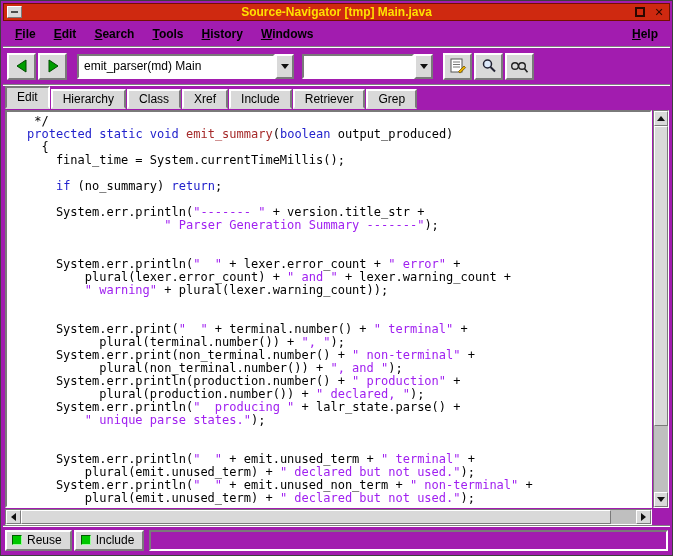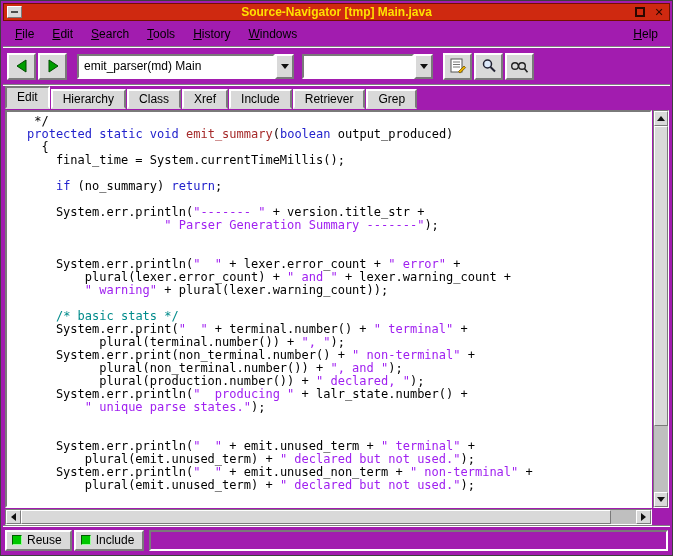--- a/index.html
+++ b/index.html
@@ -11,21 +11,21 @@
   .titlebar{height:18px;flex:0 0 18px;display:flex;align-items:center;padding:0 3px;position:relative;border:1px solid #731000;background:#cf2910;}
   .title-text{position:absolute;left:0;right:0;text-align:center;font-size:12px;font-weight:bold;}
   .title-icon{width:15px;height:12px;background:#d9d9d9;border:1px solid;border-color:#fff #7a7a7a #7a7a7a #fff;display:flex;align-items:center;justify-content:center;z-index:1;}
   .title-icon .dash{width:7px;height:2px;background:#4d4d4d;}
   .title-buttons{margin-left:auto;display:flex;gap:5px;align-items:center;z-index:1;}
   .tb-btn{width:14px;height:13px;display:flex;align-items:center;justify-content:center;color:#2a0700;font-size:11px;font-weight:bold;line-height:1;}
   .maxbox{width:10px;height:10px;border:2px solid #2a0700;}
 
   
   .menubar{height:25px;flex:0 0 25px;display:flex;align-items:center;padding:0 3px;font-size:12px;}
-  .menu-left,.menu-right{display:flex;align-items:center;height:100%;}
+  .menu-left,.menu-right{display:flex;align-items:center;height:100%;font-weight:bold;}
   .menu-right{margin-left:auto;}
   .menu-item{padding:5px 9px;color:#000;}
   .mn{text-decoration:underline;text-underline-offset:1px;}
   .sep{height:2px;flex:0 0 2px;border-top:1px solid #828282;border-bottom:1px solid #ffffff;}
 
   
   .toolbar{height:36px;flex:0 0 36px;display:flex;align-items:center;padding:12px 4px;}
   .tbtn{height:27px;min-width:29px;background:#d9d9d9;border:2px solid;border-color:#ffffff #7a7a7a #7a7a7a #ffffff;display:flex;align-items:center;justify-content:center;margin-right:2px;cursor:default;}
   .combo{display:flex;align-items:center;margin-left:8px;}
   .combo-entry{height:25px;border:2px solid;border-color:#7a7a7a #ffffff #ffffff #7a7a7a;background:#fff;font:12px "Liberation Sans",sans-serif;padding:0 5px;outline:none;}
@@ -174,27 +174,28 @@
           <div class="code-line"><span style="color: rgb(0, 0, 0);">    </span><span style="color: rgb(34, 34, 204);">if</span><span style="color: rgb(0, 0, 0);"> (no_summary) </span><span style="color: rgb(34, 34, 204);">return</span><span style="color: rgb(0, 0, 0);">;</span></div>
           <div class="code-line">&nbsp;</div>
           <div class="code-line"><span style="color: rgb(0, 0, 0);">    System.err.println(</span><span style="color: rgb(160, 32, 240);">"------- "</span><span style="color: rgb(0, 0, 0);"> + version.title_str +</span></div>
           <div class="code-line"><span style="color: rgb(0, 0, 0);">                   </span><span style="color: rgb(160, 32, 240);">" Parser Generation Summary -------"</span><span style="color: rgb(0, 0, 0);">);</span></div>
           <div class="code-line">&nbsp;</div>
           <div class="code-line"><span style="color: rgb(0, 0, 0);">    </span></div>
           <div class="code-line"><span style="color: rgb(0, 0, 0);">    System.err.println(</span><span style="color: rgb(160, 32, 240);">"  "</span><span style="color: rgb(0, 0, 0);"> + lexer.error_count + </span><span style="color: rgb(160, 32, 240);">" error"</span><span style="color: rgb(0, 0, 0);"> +</span></div>
           <div class="code-line"><span style="color: rgb(0, 0, 0);">        plural(lexer.error_count) + </span><span style="color: rgb(160, 32, 240);">" and "</span><span style="color: rgb(0, 0, 0);"> + lexer.warning_count +</span></div>
           <div class="code-line"><span style="color: rgb(0, 0, 0);">        </span><span style="color: rgb(160, 32, 240);">" warning"</span><span style="color: rgb(0, 0, 0);"> + plural(lexer.warning_count));</span></div>
           <div class="code-line">&nbsp;</div>
-          <div class="code-line"><span style="color: rgb(0, 0, 0);">    </span><span style="color: rgb(0, 139, 139);">/* basic stats */</span></div>
+          <div class="code-line"><span style="color: rgb(0, 0, 0);">    </span></div>
           <div class="code-line"><span style="color: rgb(0, 0, 0);">    System.err.print(</span><span style="color: rgb(160, 32, 240);">"  "</span><span style="color: rgb(0, 0, 0);"> + terminal.number() + </span><span style="color: rgb(160, 32, 240);">" terminal"</span><span style="color: rgb(0, 0, 0);"> +</span></div>
           <div class="code-line"><span style="color: rgb(0, 0, 0);">          plural(terminal.number()) + </span><span style="color: rgb(160, 32, 240);">", "</span><span style="color: rgb(0, 0, 0);">);</span></div>
           <div class="code-line"><span style="color: rgb(0, 0, 0);">    System.err.print(non_terminal.number() + </span><span style="color: rgb(160, 32, 240);">" non-terminal"</span><span style="color: rgb(0, 0, 0);"> +</span></div>
           <div class="code-line"><span style="color: rgb(0, 0, 0);">          plural(non_terminal.number()) + </span><span style="color: rgb(160, 32, 240);">", and "</span><span style="color: rgb(0, 0, 0);">);</span></div>
+          <div class="code-line"><span style="color: rgb(0, 0, 0);">    System.err.println(production.number() + </span><span style="color: rgb(160, 32, 240);">" production"</span><span style="color: rgb(0, 0, 0);"> +</span></div>
           <div class="code-line"><span style="color: rgb(0, 0, 0); margin-top: 30px;">          plural(production.number()) + </span><span style="color: rgb(160, 32, 240);">" declared, "</span><span style="color: rgb(0, 0, 0);">);</span></div>
-          <div class="code-line"><span style="color: rgb(0, 0, 0);">    System.err.println(</span><span style="color: rgb(160, 32, 240);">"  producing "</span><span style="color: rgb(0, 0, 0);"> + lalr_state.number() +</span></div>
+          <div class="code-line"><span style="color: rgb(0, 0, 0);">    System.err.println(</span><span style="color: rgb(160, 32, 240);">"  producing "</span><span style="color: rgb(0, 0, 0);"> + lalr_state.parse() +</span></div>
           <div class="code-line"><span style="color: rgb(0, 0, 0);">        </span><span style="color: rgb(160, 32, 240);">" unique parse states."</span><span style="color: rgb(0, 0, 0);">);</span></div>
           <div class="code-line">&nbsp;</div>
           <div class="code-line"><span style="color: rgb(0, 0, 0);">    </span></div>
           <div class="code-line"><span style="color: rgb(0, 0, 0);">    System.err.println(</span><span style="color: rgb(160, 32, 240);">"  "</span><span style="color: rgb(0, 0, 0);"> + emit.unused_term + </span><span style="color: rgb(160, 32, 240);">" terminal"</span><span style="color: rgb(0, 0, 0);"> +</span></div>
           <div class="code-line"><span style="color: rgb(0, 0, 0);">        plural(emit.unused_term) + </span><span style="color: rgb(160, 32, 240);">" declared but not used."</span><span style="color: rgb(0, 0, 0);">);</span></div>
           <div class="code-line"><span style="color: rgb(0, 0, 0);">    System.err.println(</span><span style="color: rgb(160, 32, 240);">"  "</span><span style="color: rgb(0, 0, 0);"> + emit.unused_non_term + </span><span style="color: rgb(160, 32, 240);">" non-terminal"</span><span style="color: rgb(0, 0, 0);"> +</span></div>
           <div class="code-line"><span style="color: rgb(0, 0, 0);">        plural(emit.unused_term) + </span><span style="color: rgb(160, 32, 240);">" declared but not used."</span><span style="color: rgb(0, 0, 0);">);</span></div>
         </div>
     </div>
     <div class="vscroll">

